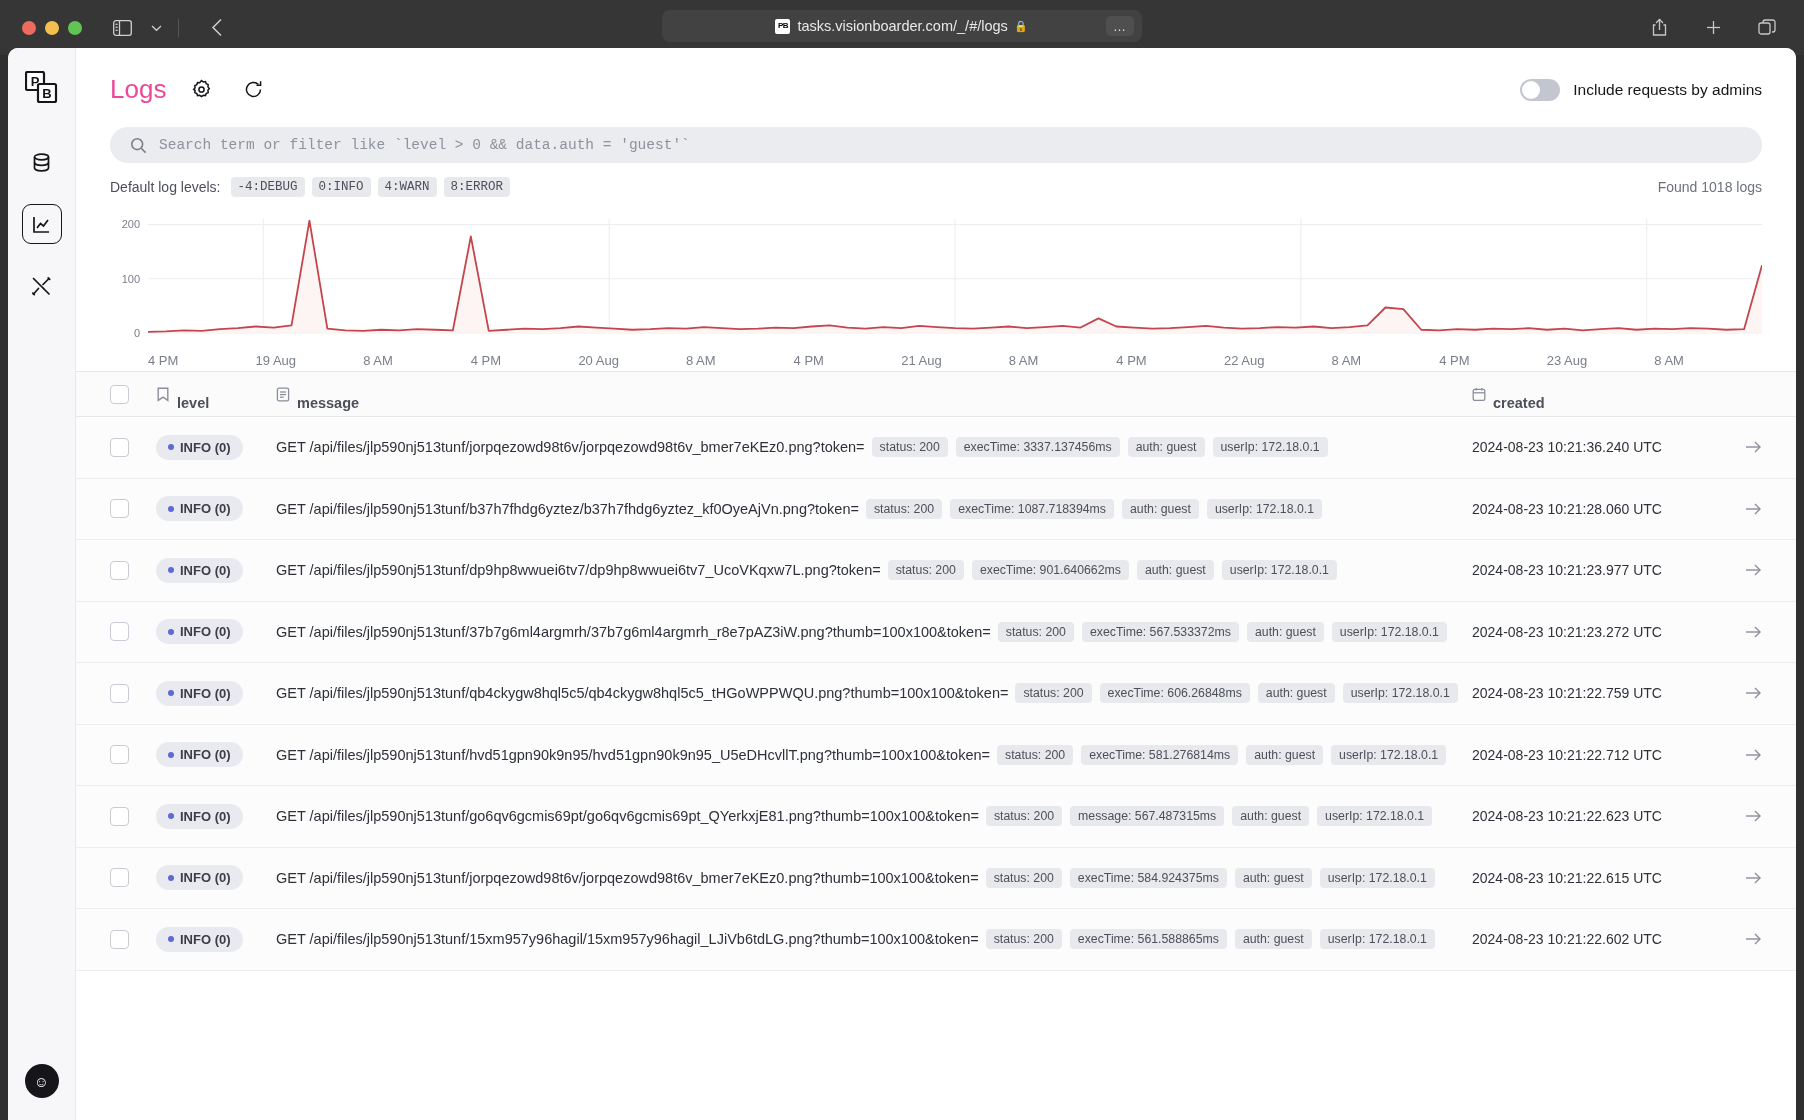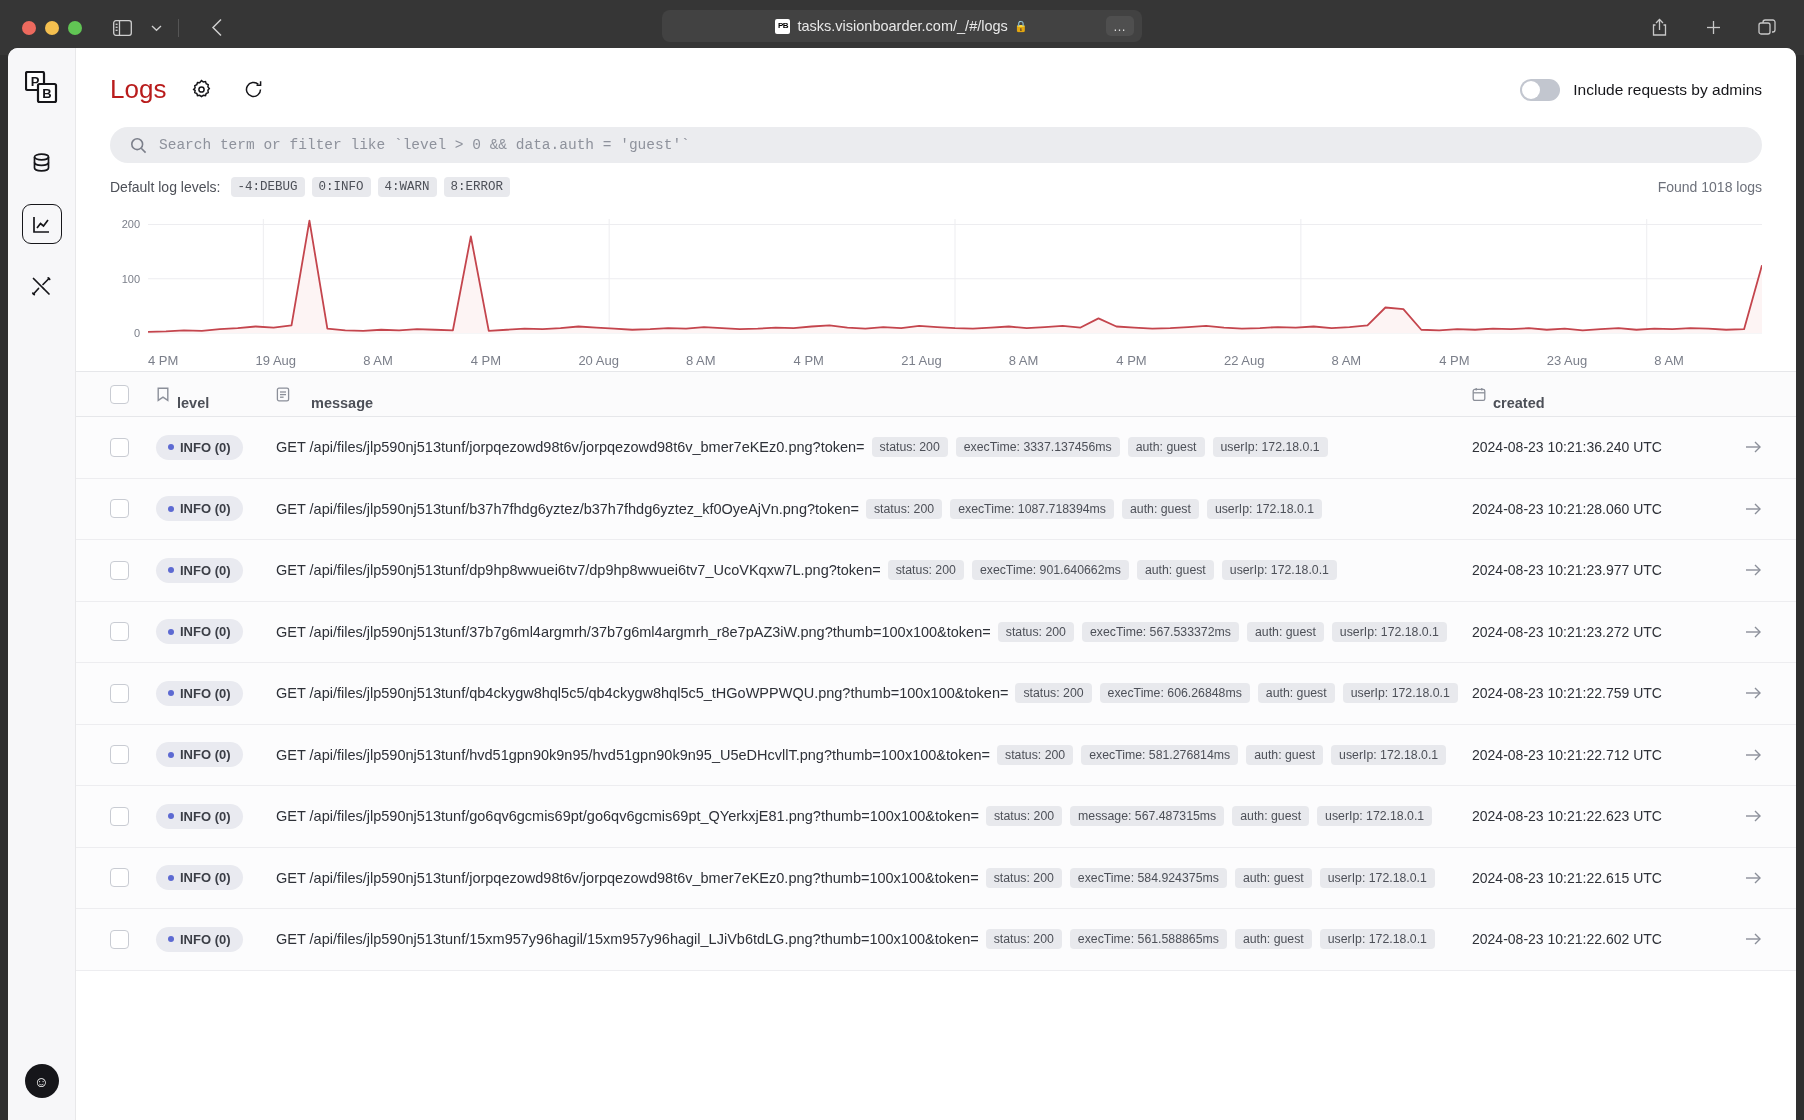--- a/index.html
+++ b/index.html
@@ -99,21 +99,21 @@
     font-size: 15px;
   }
 
   
   .main { flex: 1; position: relative; overflow: hidden; background: #fff; }
 
   .topbar {
     display: flex; align-items: center;
     padding: 26px 34px 0 34px;
   }
-  .page-title { font-size: 26px; font-weight: 400; color: #b91c1c; }
+  .page-title { font-size: 26px; font-weight: 400; color: #ec4899; }
   .title-icon {
     margin-left: 22px; width: 26px; height: 26px;
     display: flex; align-items: center; justify-content: center; color: #16161a;
   }
   .topbar-right {
     margin-left: auto; display: flex; align-items: center; gap: 13px;
   }
   .toggle {
     width: 40px; height: 22px; border-radius: 11px; background: #c2c6cf;
     position: relative;
@@ -165,21 +165,21 @@
   .thead {
     display: flex; align-items: center;
     height: 46px;
     border-top: 1px solid #e6e7ea;
     border-bottom: 1px solid #e6e7ea;
     padding: 0 34px;
     background: #fbfbfc;
   }
   .col-check { width: 46px; flex: 0 0 46px; display: flex; align-items: center; }
   .col-level { width: 120px; flex: 0 0 120px; display: flex; align-items: center; gap: 7px; }
-  .col-msg { flex: 1; display: flex; align-items: center; gap: 21px; }
+  .col-msg { flex: 1; display: flex; align-items: center; gap: 7px; }
   .col-created { width: 250px; flex: 0 0 250px; display: flex; align-items: center; gap: 7px; }
   .col-arrow { width: 40px; flex: 0 0 40px; display: flex; align-items: center; justify-content: flex-end; }
   .th-text { font-size: 14.5px; color: #4d5058; font-weight: bold; margin-top: 17px; }
   .th-icon { color: #8b8f99; display: flex; }
 
   .cb {
     width: 19px; height: 19px; border: 1.5px solid #c9ccd3;
     border-radius: 4px; background: #fff;
   }
 

